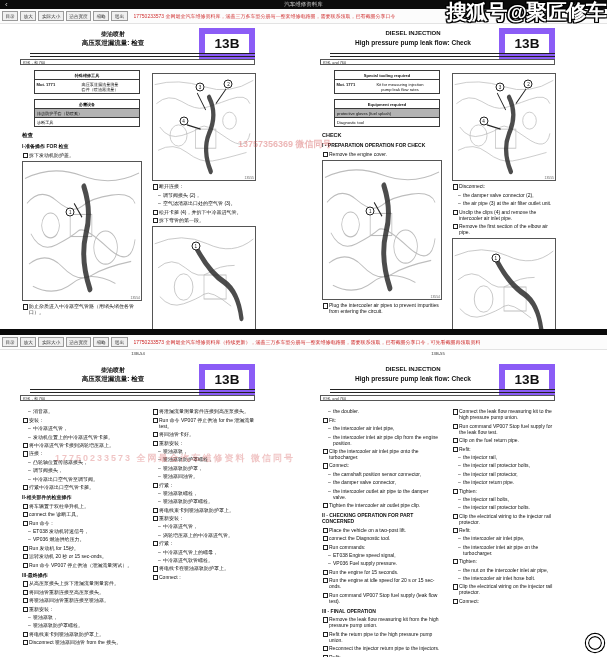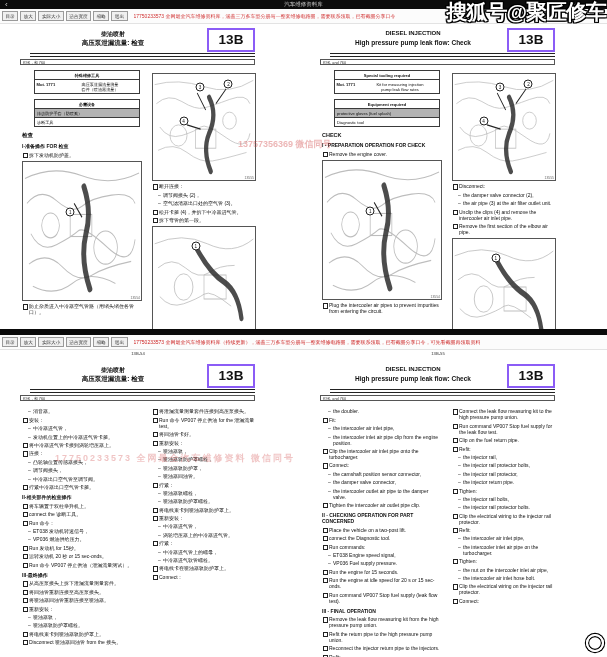--- a/index.html
+++ b/index.html
@@ -20,21 +20,21 @@
   .promo.link{text-decoration:underline;color:#c22;}
   .separator{position:absolute;left:0;top:329px;width:607px;height:6px;background:#0a0a0a;z-index:9;}
   
   .page{position:absolute;width:240px;background:#fff;overflow:hidden;}
   .pg-tl{left:18px;top:26px;height:303px;}
   .pg-tr{left:318px;top:26px;height:303px;}
   .pg-bl{left:18px;top:362px;height:295px;}
   .pg-br{left:318px;top:362px;height:295px;}
   .hdr-t1{position:absolute;left:0;top:4px;width:190px;text-align:center;font-size:6px;font-weight:bold;}
   .hdr-t2{position:absolute;left:0;top:13px;width:190px;text-align:center;font-size:6.5px;font-weight:bold;}
-  .tag{position:absolute;right:3px;top:2px;width:44px;height:20px;border:2px solid #8b5cf6;
+  .tag{position:absolute;right:3px;top:2px;width:44px;height:20px;border:6px solid #8b5cf6;
        font-size:13.5px;font-weight:bold;text-align:center;line-height:20px;background:#fff;}
   .rule2{position:absolute;left:12px;right:3px;top:27px;height:2.4px;
          border-top:1.1px solid #222;border-bottom:1.1px solid #222;}
   .ebar{position:absolute;left:2px;right:3px;top:33px;height:6px;border:1px solid #555;
         font-size:3.8px;line-height:6px;padding:0 2px;color:#333;box-sizing:border-box;}
   .colA{position:absolute;left:4px;top:44px;width:120px;}
   .colB{position:absolute;left:134px;top:44px;width:104px;}
   
   .tbl{border:1px solid #3a3a3a;margin:0 0 5px 12px;width:104px;font-size:4.1px;background:#fff;}
   .tblhead{border-bottom:1px solid #3a3a3a;text-align:center;font-weight:bold;padding:1.5px 0;}

